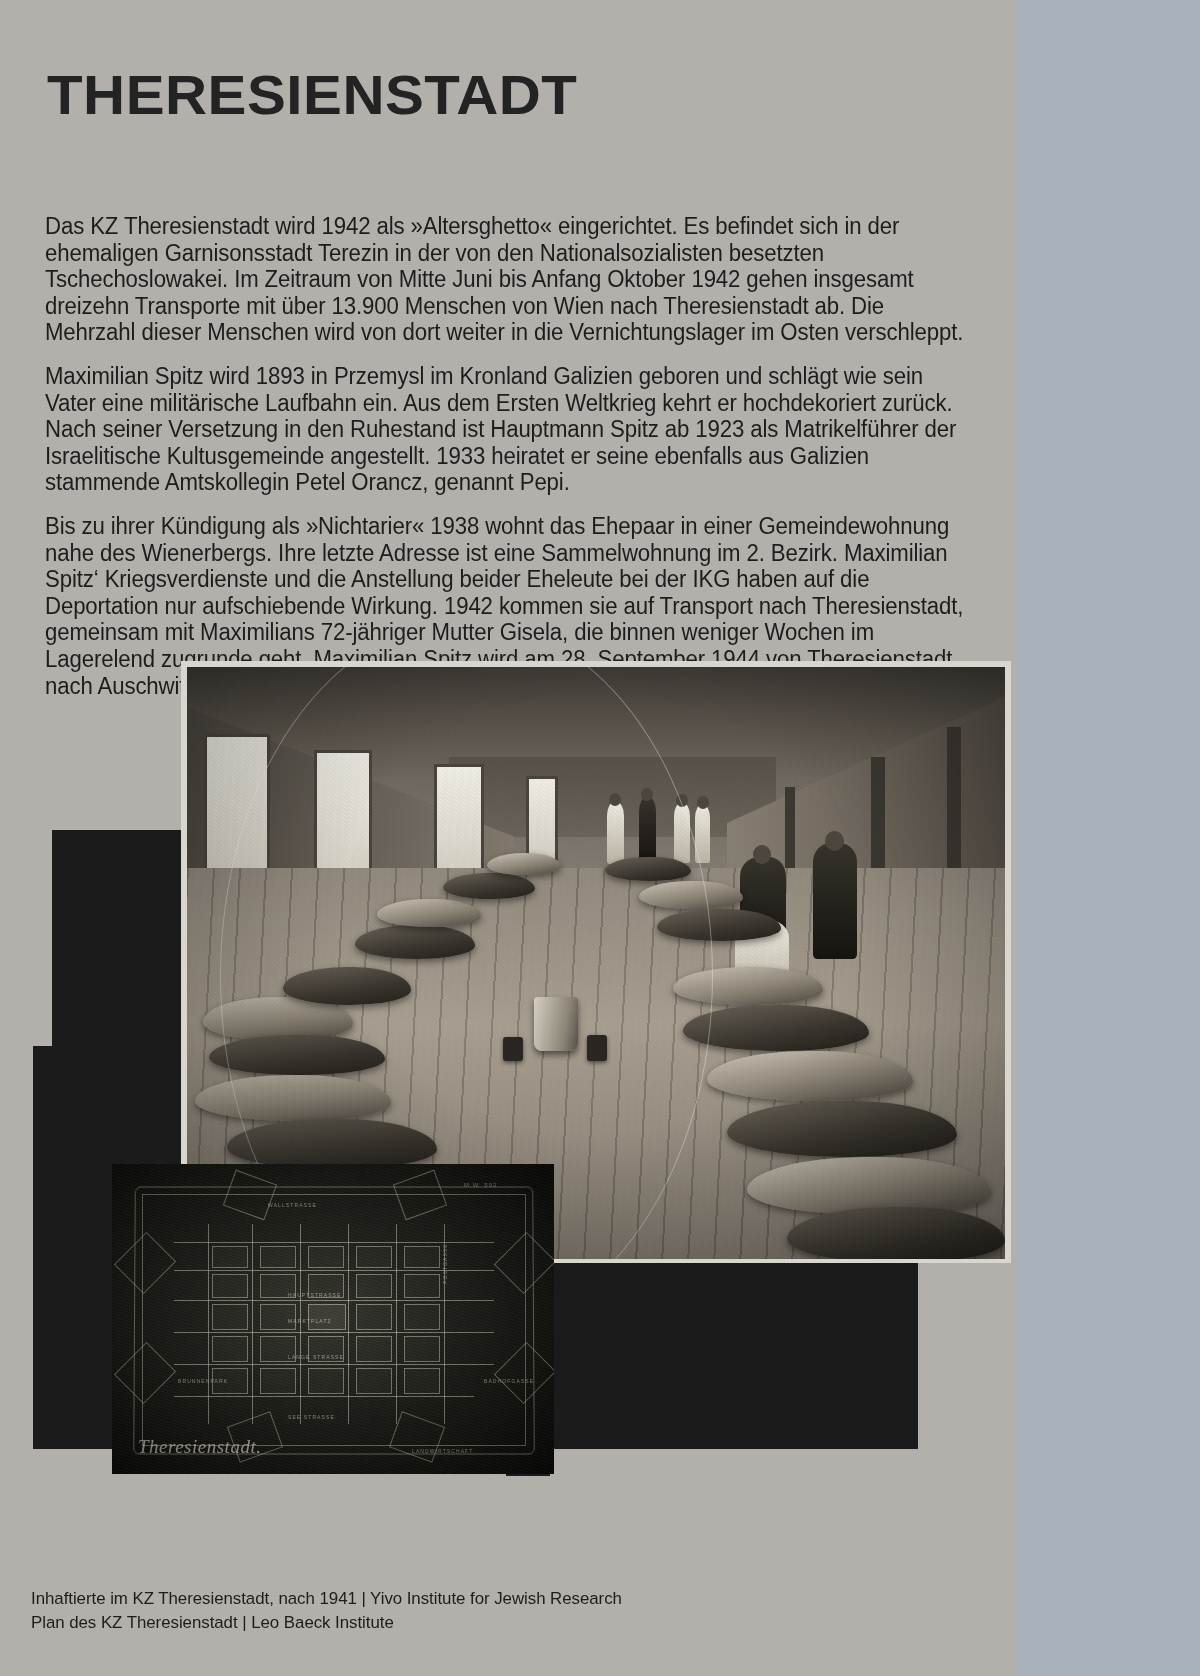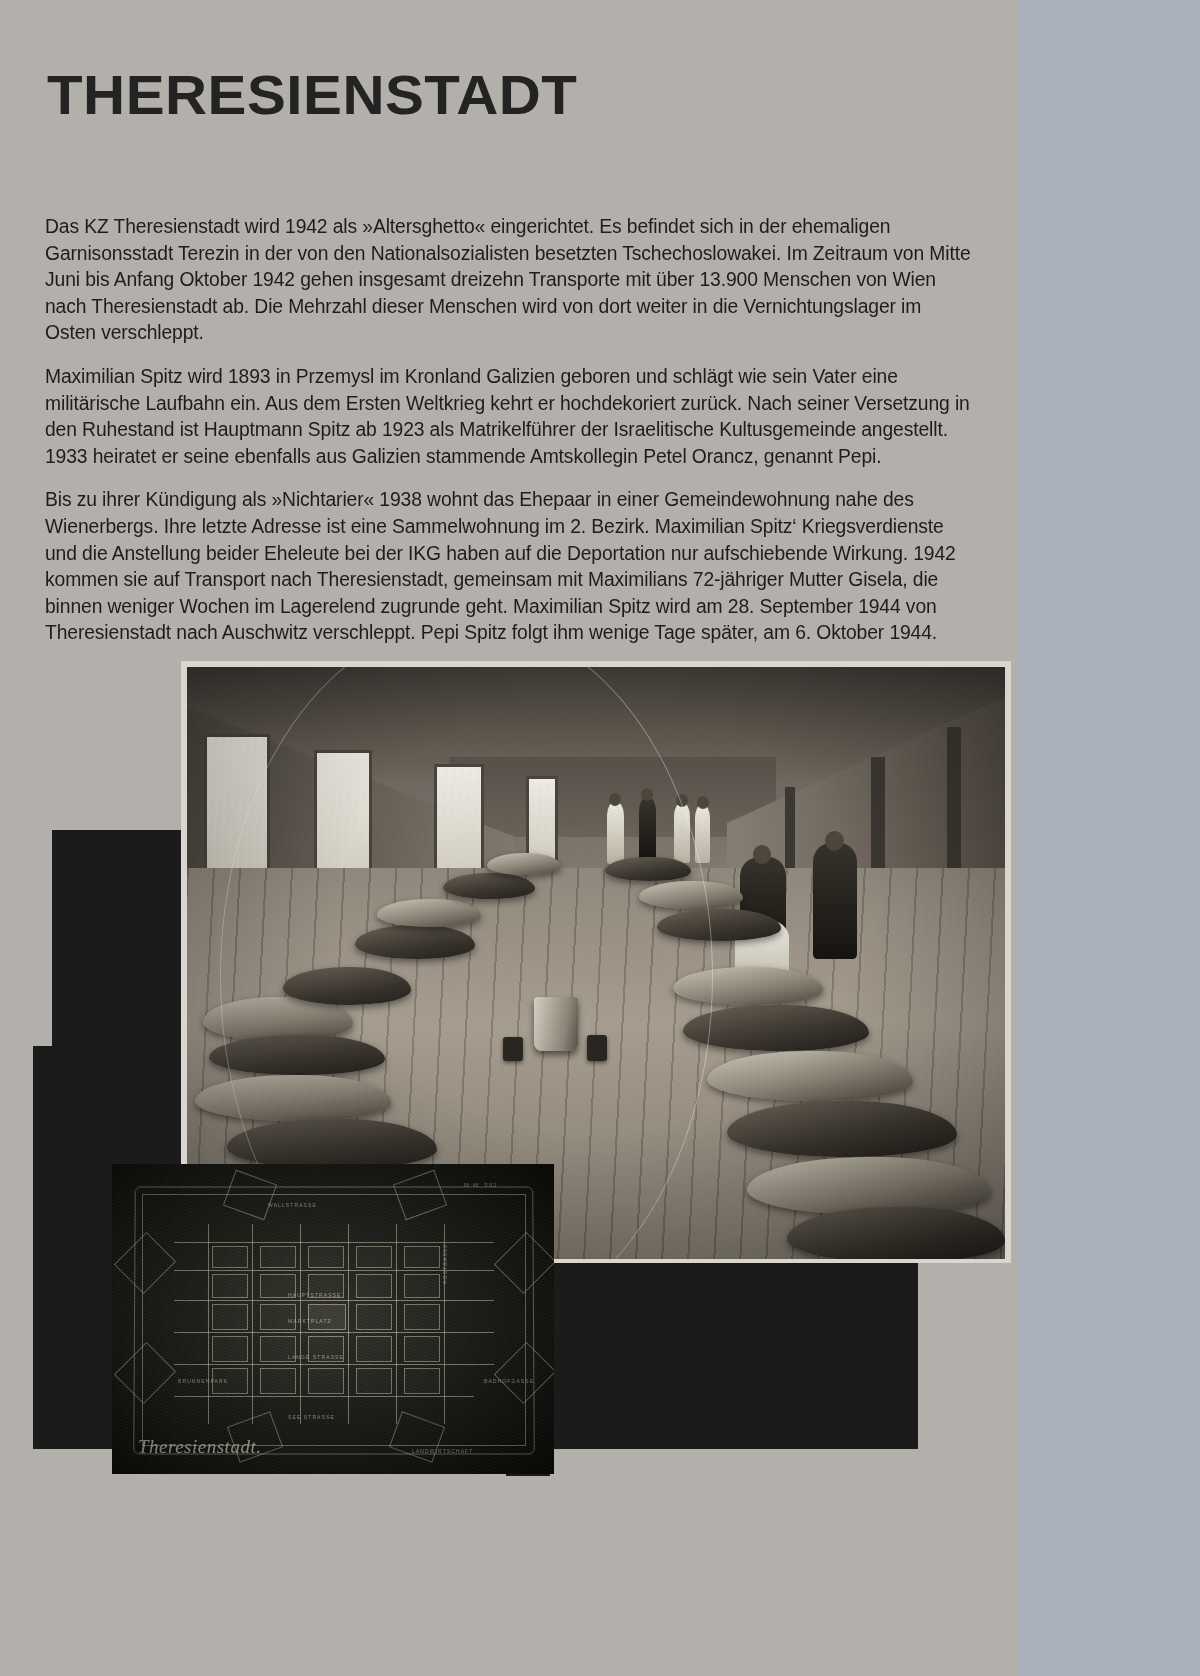--- a/index.html
+++ b/index.html
@@ -45,21 +45,21 @@
     white-space: nowrap;
   }
 
   
   #body-text {
     position: absolute;
     left: 45px;
     top: 213px;
     width: 963px;
     color: #1d1d1d;
-    font-size: 20px;
+    font-size: 23px;
     line-height: 26.6px;
     letter-spacing: -0.12px;
     font-family: "Liberation Sans", sans-serif;
     text-align: left;
   }
   #body-text p {
     margin: 0 0 17px 0;
     transform: scaleX(0.965);
     transform-origin: left top;
   }
@@ -405,14 +405,18 @@
       <div class="pl-text" style="left:176px; top:250px;">SEE STRASSE</div>
       <div class="pl-text" style="left:330px; top:120px; transform:rotate(-90deg); transform-origin:left top;">POSTGASSE</div>
       <div class="pl-text" style="left:372px; top:214px;">BADHOFGASSE</div>
       <div class="pl-text" style="left:300px; top:284px;">LANDWIRTSCHAFT</div>
       <div class="pl-script" style="left:26px; top:272px;">Theresienstadt.</div>
 
       <div class="pl-grain"></div>
     </div>
   </figure>
 
+  <div id="caption">
+    <div>Inhaftierte im KZ Theresienstadt, nach 1941 | Yivo Institute for Jewish Research</div>
+    <div>Plan des KZ Theresienstadt | Leo Baeck Institute</div>
+  </div>
 
 </div>
 
 </body></html>

